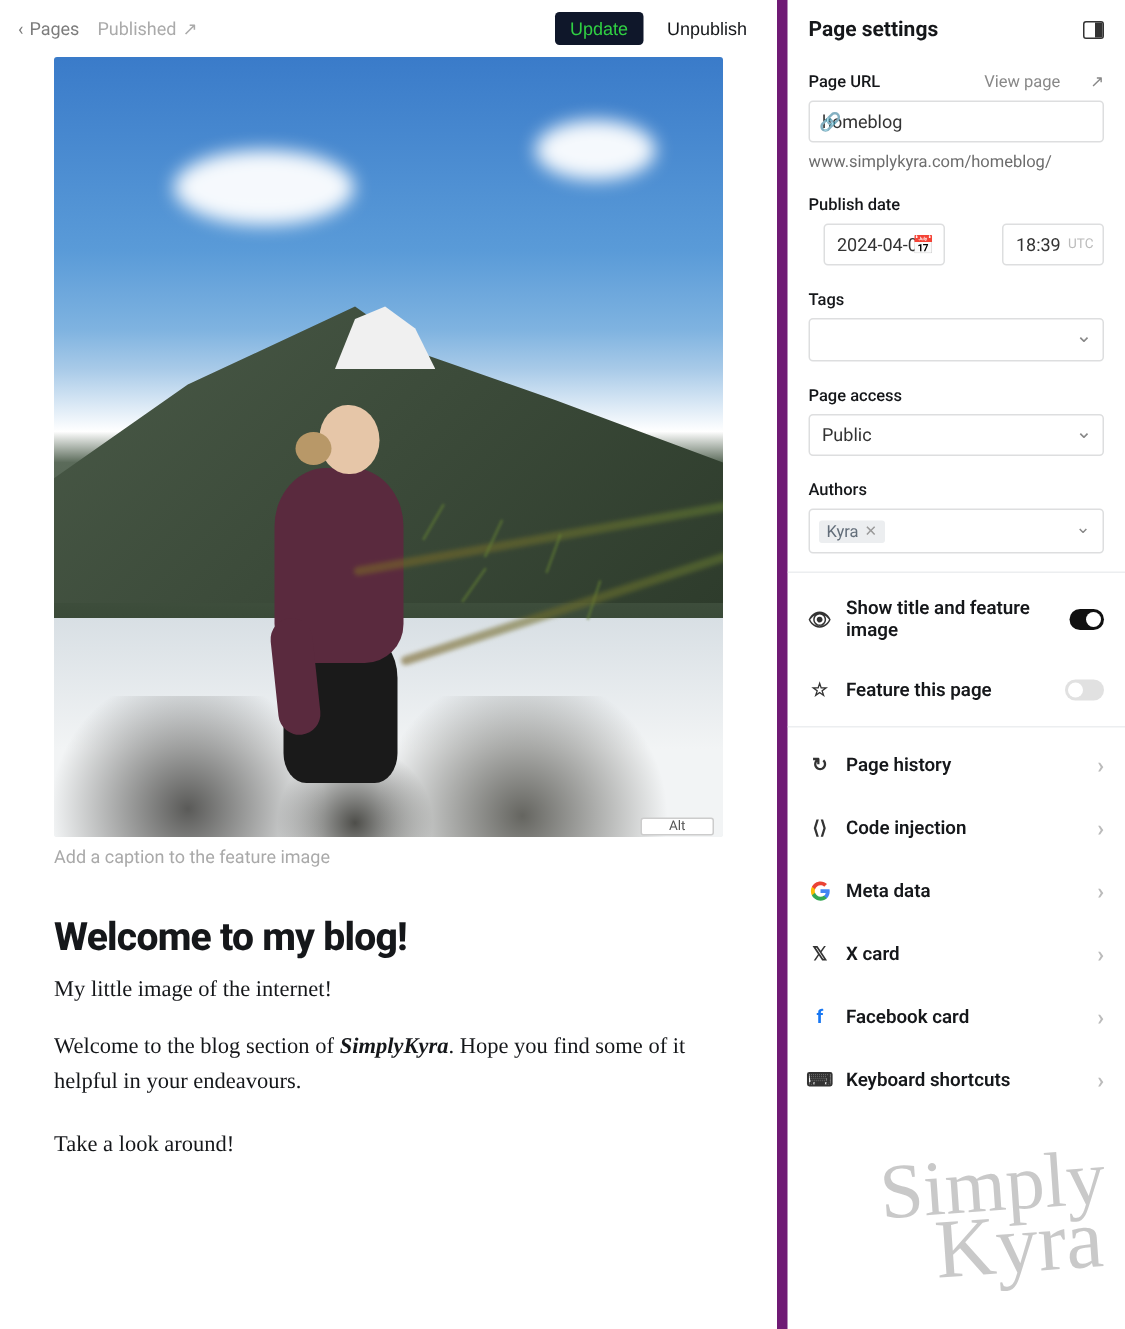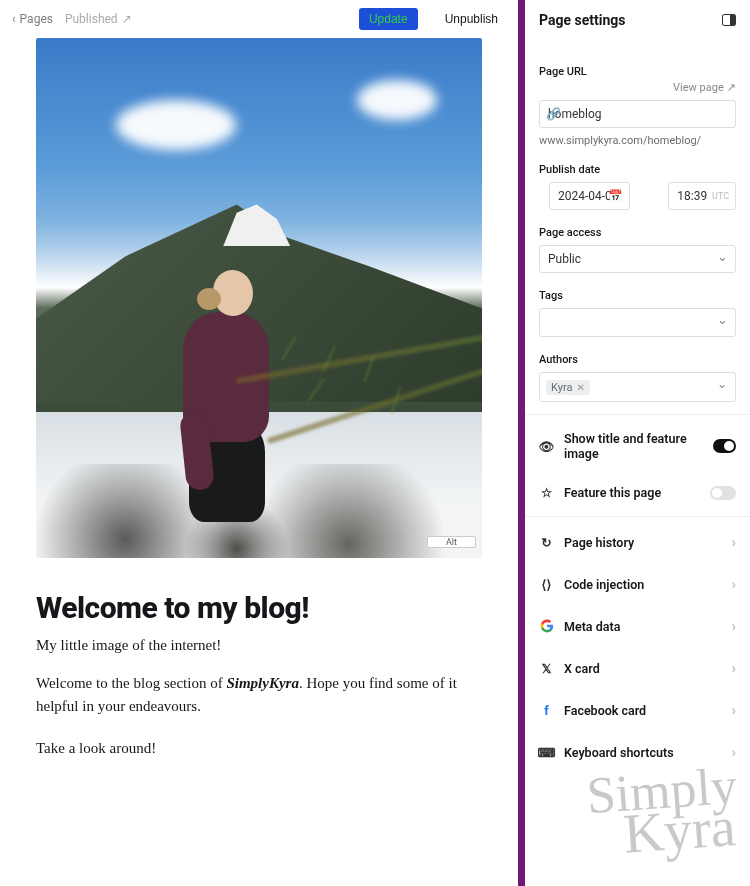--- a/index.html
+++ b/index.html
@@ -23,36 +23,35 @@
   display: flex;
   align-items: center;
   padding: 8px 12px 4px 12px;
   gap: 8px;
   font-size: 12px;
 }
 .topbar .back { color: #7c7c7c; cursor: pointer; display:flex; align-items:center; gap:4px;}
 .topbar .status { color: #aaa; margin-left: 4px; display:flex; align-items:center; gap:4px;}
 .topbar .spacer { flex: 1; }
 .topbar .btn-update {
-  background: #1d4ed8;
+  background: #0f172a;
   color: #30cf43;
   border: none;
   padding: 4px 10px;
   border-radius: 3px;
   font-size: 12px;
   cursor: pointer;
 }
 .topbar .btn-unpublish {
   background: none;
   border: none;
   color: #15171a;
   font-size: 12px;
   cursor: pointer;
   padding: 4px 8px;
-  margin-left: 11px;
 }
 .content {
   padding: 0 36px;
   overflow-y: auto;
 }
 .feature-img-wrap {
   position: relative;
   margin-top: 4px;
 }
 .feature-img {
@@ -163,36 +162,36 @@
   height:6px;
   border-radius:3px;
   filter: blur(1.5px);
 }
 .branch::before { top:40%; left:0; right:0; transform:rotate(-10deg);}
 .branch::after { top:60%; left:10%; right:-10%; transform:rotate(-18deg);}
 .needle { position:absolute; width:2px; height:28px; background:rgba(100,130,50,0.5); border-radius:2px; filter: blur(0.8px);}
 .alt-badge {
   position: absolute;
   right: 6px;
-  bottom: 10px;
+  bottom: 21px;
   background: #fff;
   border: 1px solid #ccc;
   border-radius: 2px;
   font-size: 9px;
   padding: 0 18px;
   color: #555;
   cursor: pointer;
 }
 .caption {
   color: #a9a9a9;
   font-size: 12px;
   margin-top: 6px;
 }
 h1.title {
-  font-size: 30px;
+  font-size: 26px;
   font-weight: 800;
   margin-top: 32px;
   letter-spacing: -0.5px;
 }
 .subtitle {
   font-family: Georgia, serif;
   font-size: 15px;
   margin-top: 12px;
 }
 .para {
@@ -235,21 +234,21 @@
 }
 .section .label {
   color: #15171a;
   font-weight: 500;
   font-size: 11px;
   margin-bottom: 6px;
   display: flex;
   justify-content: space-between;
   align-items: center;
 }
-.section .label a { color: #888; font-weight: 400; text-decoration: none; font-size: 11px; display:flex; align-items:center; gap:3px;margin-top:33px;}
+.section .label a { color: #888; font-weight: 400; text-decoration: none; font-size: 11px; display:flex; align-items:center; gap:20px;}
 .input, .select, .textarea {
   width: 100%;
   border: 1px solid #dddedf;
   border-radius: 3px;
   padding: 6px 8px;
   font-size: 12px;
   color: #333;
   font-family: inherit;
   background: #fff;
 }
@@ -399,20 +398,21 @@
         </div>
         <div class="branch">
           <div class="needle" style="top:30%;left:20%;transform:rotate(30deg)"></div>
           <div class="needle" style="top:35%;left:35%;transform:rotate(25deg)"></div>
           <div class="needle" style="top:40%;left:50%;transform:rotate(20deg)"></div>
           <div class="needle" style="top:50%;left:30%;transform:rotate(35deg)"></div>
           <div class="needle" style="top:55%;left:60%;transform:rotate(18deg)"></div>
         </div>
       </div>
       <div class="alt-badge">Alt</div>
+      <div class="caption">Add a caption to the feature image</div>
     </div>
 
     <h1 class="title">Welcome to my blog!</h1>
     <p class="subtitle">My little image of the internet!</p>
     <p class="para">
       <span>Welcome to the blog section of </span><em>SimplyKyra</em><span>. Hope you find some of it helpful in your endeavours.</span>
     </p>
     <p class="para">Take a look around!</p>
   </div>
 </div>
@@ -449,33 +449,33 @@
       </div>
       <div class="time-field">
         <input class="input" value="18:39" style="">
         <span class="utc">UTC</span>
       </div>
     </div>
   </div>
 
   <div class="section">
     <div class="label">
+        <span>Tags</span>
+      </div>
+    <div class="select-wrap">
+      <div class="input" style="height:29px;"></div>
+    </div>
+  </div>
+
+  <div class="section">
+    <div class="label">
         <span>Page access</span>
       </div>
     <div class="select-wrap">
       <div class="input">Public</div>
-    </div>
-  </div>
-
-  <div class="section">
-    <div class="label">
-        <span>Tags</span>
-      </div>
-    <div class="select-wrap">
-      <div class="input" style="height:29px;"></div>
     </div>
   </div>
 
 
   <div class="section">
     <div class="label">
         <span>Authors</span>
       </div>
     <div class="authors-box">
       <span class="tag-chip">

